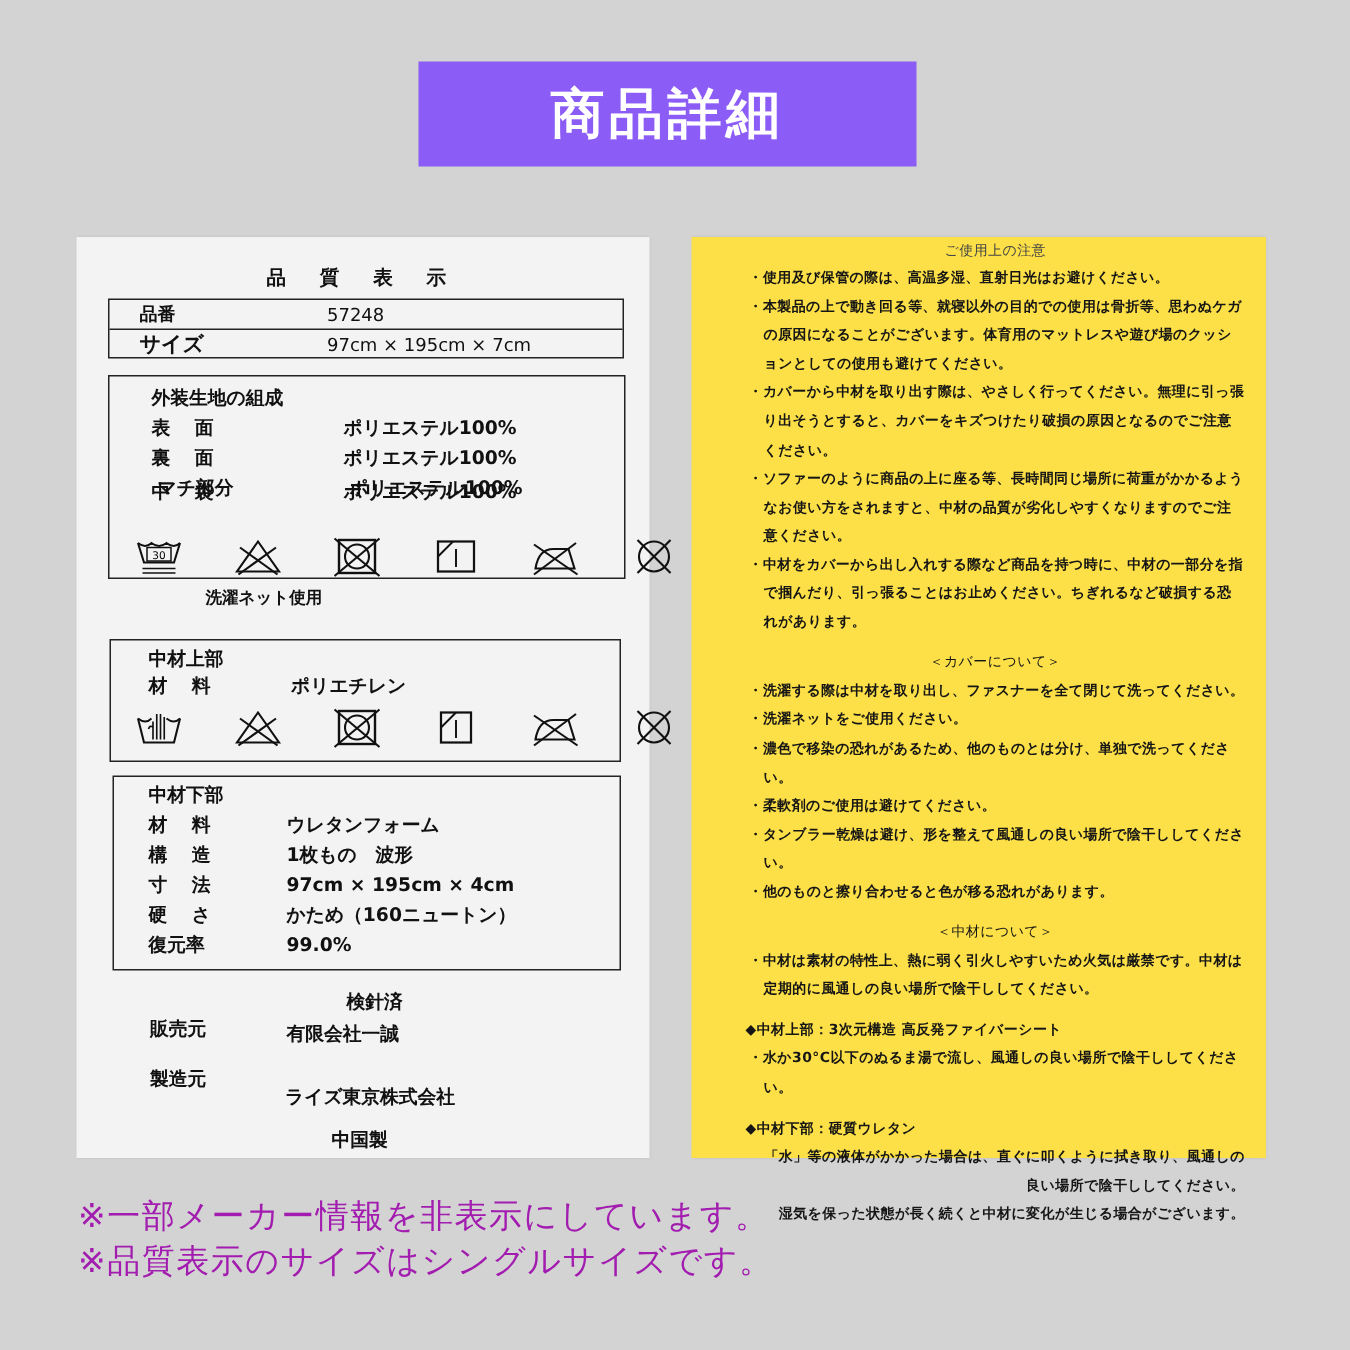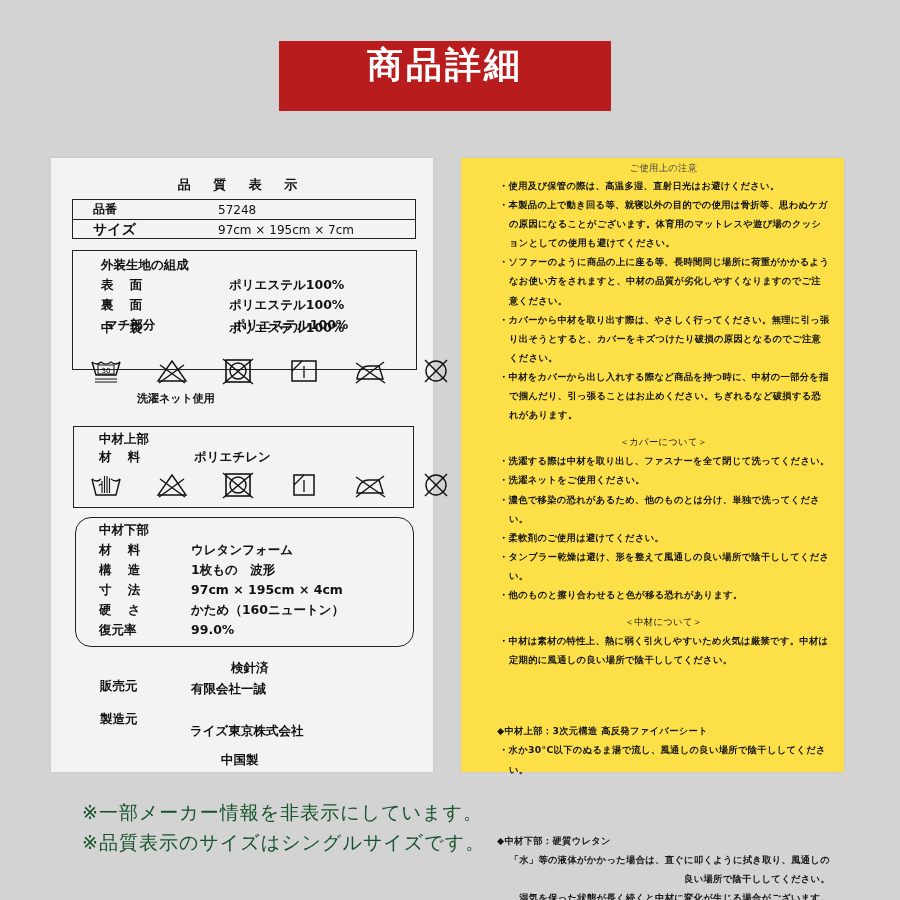--- a/index.html
+++ b/index.html
@@ -1,60 +1,60 @@
 <!DOCTYPE html>
 <html><head>
 <meta charset="utf-8">
 <style>
   * { margin:0; padding:0; box-sizing:border-box; }
   html, body { width:900px; height:900px; overflow:hidden; }
   body { background:#d3d3d3; font-family:"DejaVu Sans", "Liberation Sans", sans-serif; color:#111; position:relative; }
 
-  .banner { position:absolute; left:279px; top:41px; width:332px; height:70px; background:#b91c1c;
+  .banner { position:absolute; left:279px; top:41px; width:332px; height:70px; background:#8b5cf6;
             color:#fff; font-size:36px; font-weight:bold; letter-spacing:3px;
-            display:flex; justify-content:center; }
+            display:flex; align-items:center; justify-content:center; }
 
   .panel { position:absolute; top:158px; height:614px; background:#f4f4f4; box-shadow:0 0 2px rgba(0,0,0,0.1); }
   .panel.left { left:51px; width:382px; background:#f3f3f3; }
   .panel.right { left:461px; width:383px; background:#fde047; }
   .q-title { position:absolute; left:0; width:100%; top:18px; text-align:center; font-size:13px; letter-spacing:9px; font-weight:bold; }
   .box { position:absolute; border:1.5px solid #222; }
   .top-table { left:21px; top:41px; width:344px; height:40px; }
   .top-table .row { position:absolute; left:0; width:100%; height:20px; display:flex; align-items:center; font-size:12px; }
   .top-table .row.r1 { top:0; border-bottom:1.5px solid #222; }
   .top-table .row.r2 { top:20px; }
   .top-table .k { position:absolute; left:20px; font-weight:bold; }
   .top-table .v { position:absolute; left:145px; }
 
-  .sec1 { left:21px; top:92px; width:345px; height:120px; }
+  .sec1 { left:21px; top:92px; width:345px; height:136px; }
   .sec2 { left:22px; top:268px; width:341px; height:82px; }
-  .sec3 { left:24px; top:359px; width:339px; height:130px;border-radius:16px; }
+  .sec3 { left:24px; top:359px; width:339px; height:130px; }
 
   .sec-h { position:absolute; font-size:12.5px; font-weight:bold; }
   .kv { position:absolute; font-size:12.5px; display:flex; }
   .kv .k { width:128px; letter-spacing:6px; font-weight:bold; }
   .kv .v { font-weight:bold; }
 
   .icons { position:absolute; display:flex; gap:32px; }
   .icons svg { width:34px; height:28px; }
   .note-small { position:absolute; font-size:11px; font-weight:bold;margin-left:48px; }
 
   .maker { position:absolute; font-size:12.5px; font-weight:bold; }
 
   
   .rp { position:absolute; left:36px; right:14px; font-size:9.3px; line-height:19.1px; font-weight:bold; color:#151515; letter-spacing:0.3px; }
   .rp .head { text-align:center; font-weight:normal; color:#444; }
   .rp .sub { text-align:center; font-weight:normal; }
   .rp p { padding-left:12px; text-indent:-10px; }
   .rp p.cont { padding-left:12px; text-indent:0;text-align:right; }
-  .rp .dia { padding-left:0; text-indent:0;margin-top:44px; }
+  .rp .dia { padding-left:0; text-indent:0; }
   .rp .gap { height:8px; }
 
   
-  .footer { position:absolute; left:52px; top:797px; font-size:19px; color:#14532d; line-height:30px; letter-spacing:1px;margin-left:30px; }
+  .footer { position:absolute; left:52px; top:797px; font-size:22px; color:#a21caf; line-height:30px; letter-spacing:1px; }
   .footer .indent { padding-left:20px; }
 </style>
 </head>
 <body>
 
 <div class="banner">
   <span>商品詳細</span>
 </div>
 
 <div class="panel left">
@@ -212,22 +212,22 @@
   <div class="maker" style="left:49px;top:553px">製造元</div>
   <div class="maker" style="left:139px;top:565px">ライズ東京株式会社</div>
   <div class="maker" style="left:170px;top:594px">中国製</div>
 </div>
 
 <div class="panel right">
   <div class="rp" style="top:2px">
     <div class="head" style="line-height:16px">ご使用上の注意</div>
     <p>・使用及び保管の際は、高温多湿、直射日光はお避けください。</p>
     <p>・本製品の上で動き回る等、就寝以外の目的での使用は骨折等、思わぬケガの原因になることがございます。体育用のマットレスや遊び場のクッションとしての使用も避けてください。</p>
+    <p>・カバーから中材を取り出す際は、やさしく行ってください。無理に引っ張り出そうとすると、カバーをキズつけたり破損の原因となるのでご注意ください。</p>
     <p>・ソファーのように商品の上に座る等、長時間同じ場所に荷重がかかるようなお使い方をされますと、中材の品質が劣化しやすくなりますのでご注意ください。</p>
-    <p>・カバーから中材を取り出す際は、やさしく行ってください。無理に引っ張り出そうとすると、カバーをキズつけたり破損の原因となるのでご注意ください。</p>
     <p>・中材をカバーから出し入れする際など商品を持つ時に、中材の一部分を指で掴んだり、引っ張ることはお止めください。ちぎれるなど破損する恐れがあります。</p>
     <div class="gap"></div>
     <div class="sub">＜カバーについて＞</div>
     <p>・洗濯する際は中材を取り出し、ファスナーを全て閉じて洗ってください。</p>
     <p>・洗濯ネットをご使用ください。</p>
     <p>・濃色で移染の恐れがあるため、他のものとは分け、単独で洗ってください。</p>
     <p>・柔軟剤のご使用は避けてください。</p>
     <p>・タンブラー乾燥は避け、形を整えて風通しの良い場所で陰干ししてください。</p>
     <p>・他のものと擦り合わせると色が移る恐れがあります。</p>
     <div class="gap"></div>

